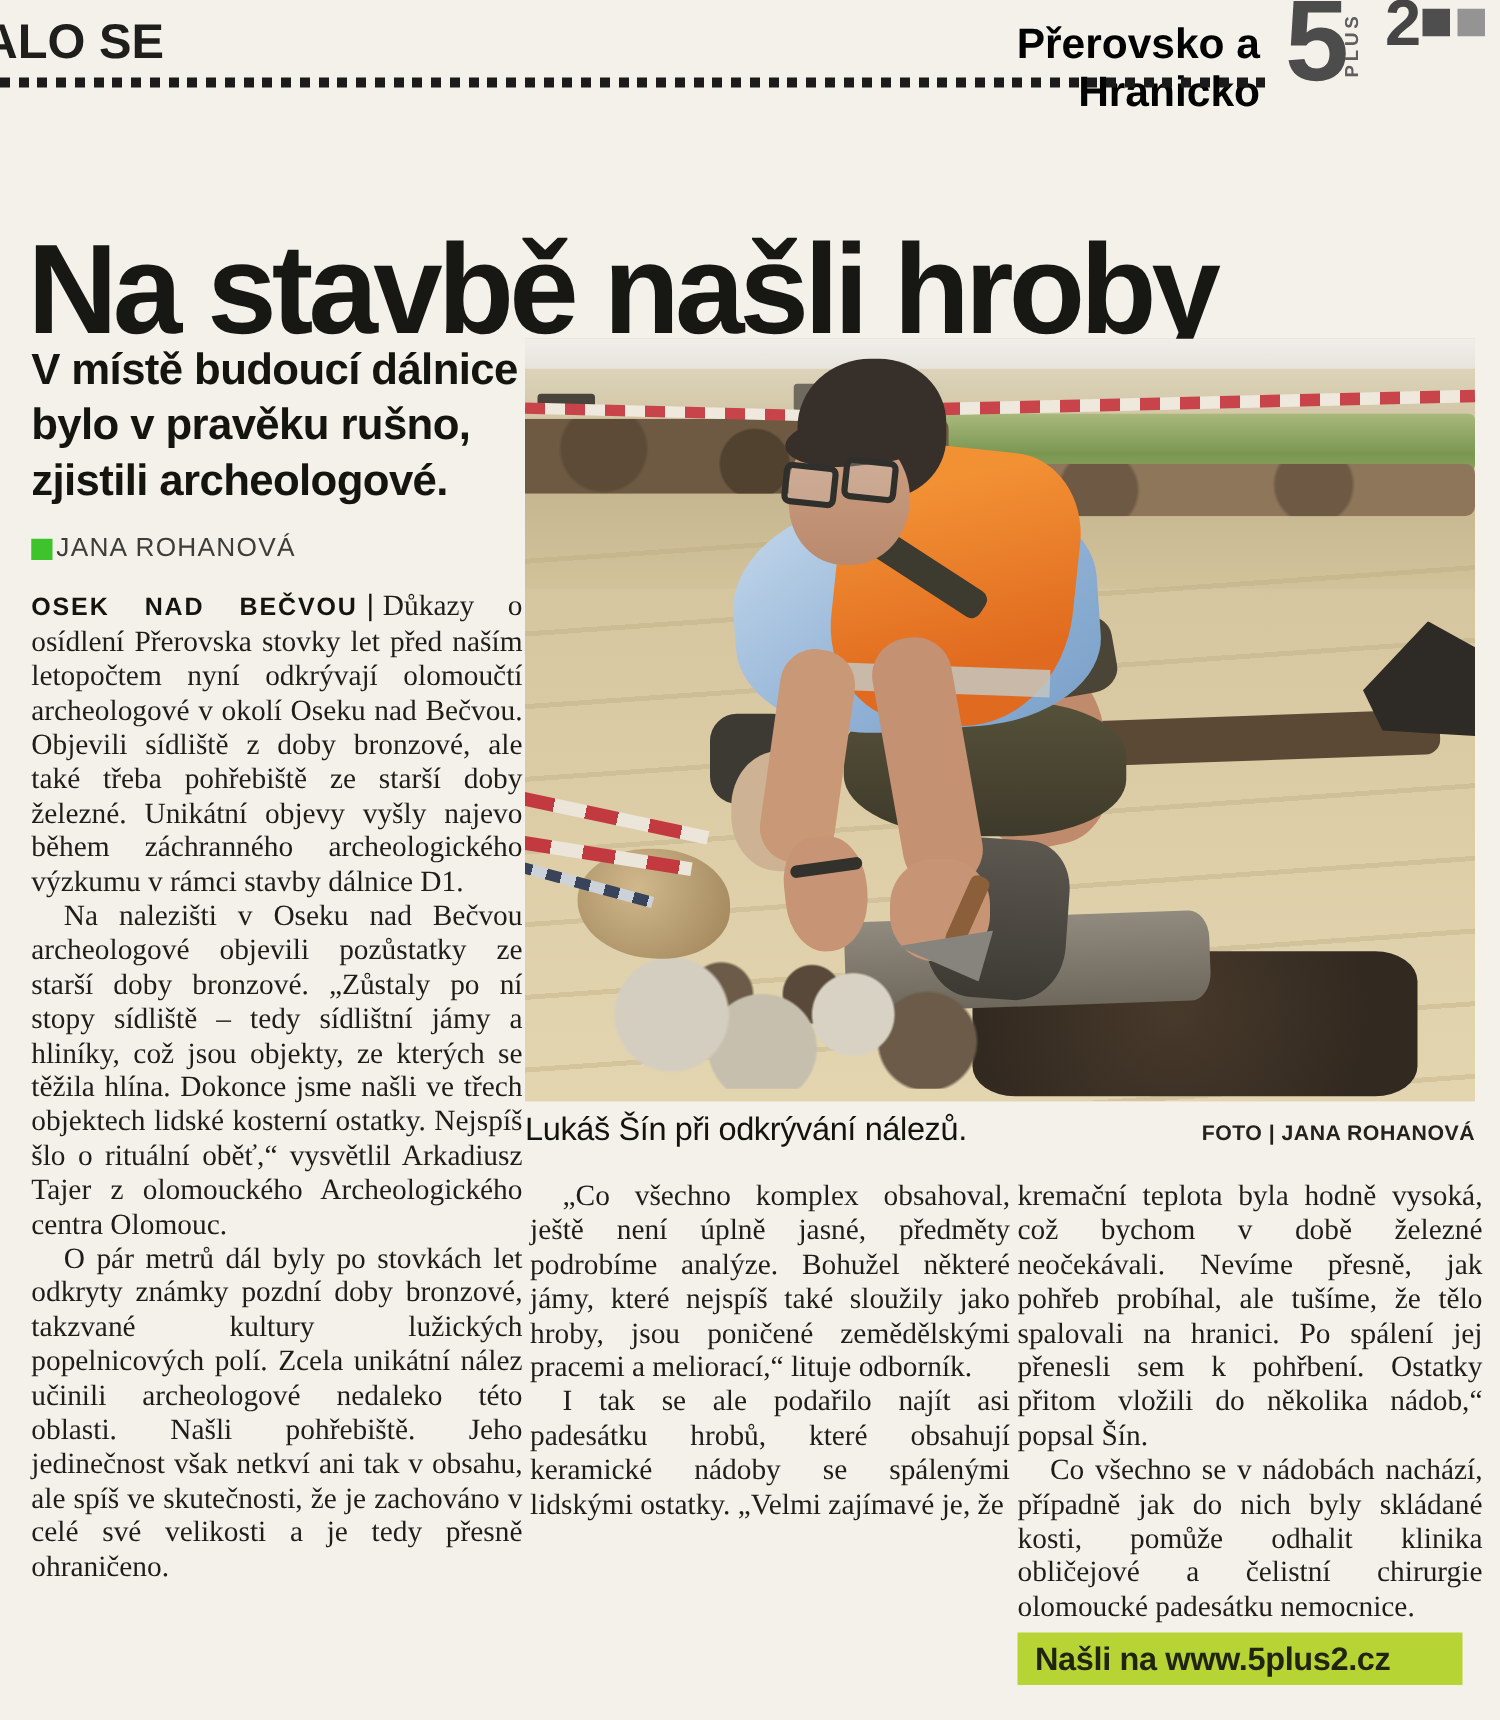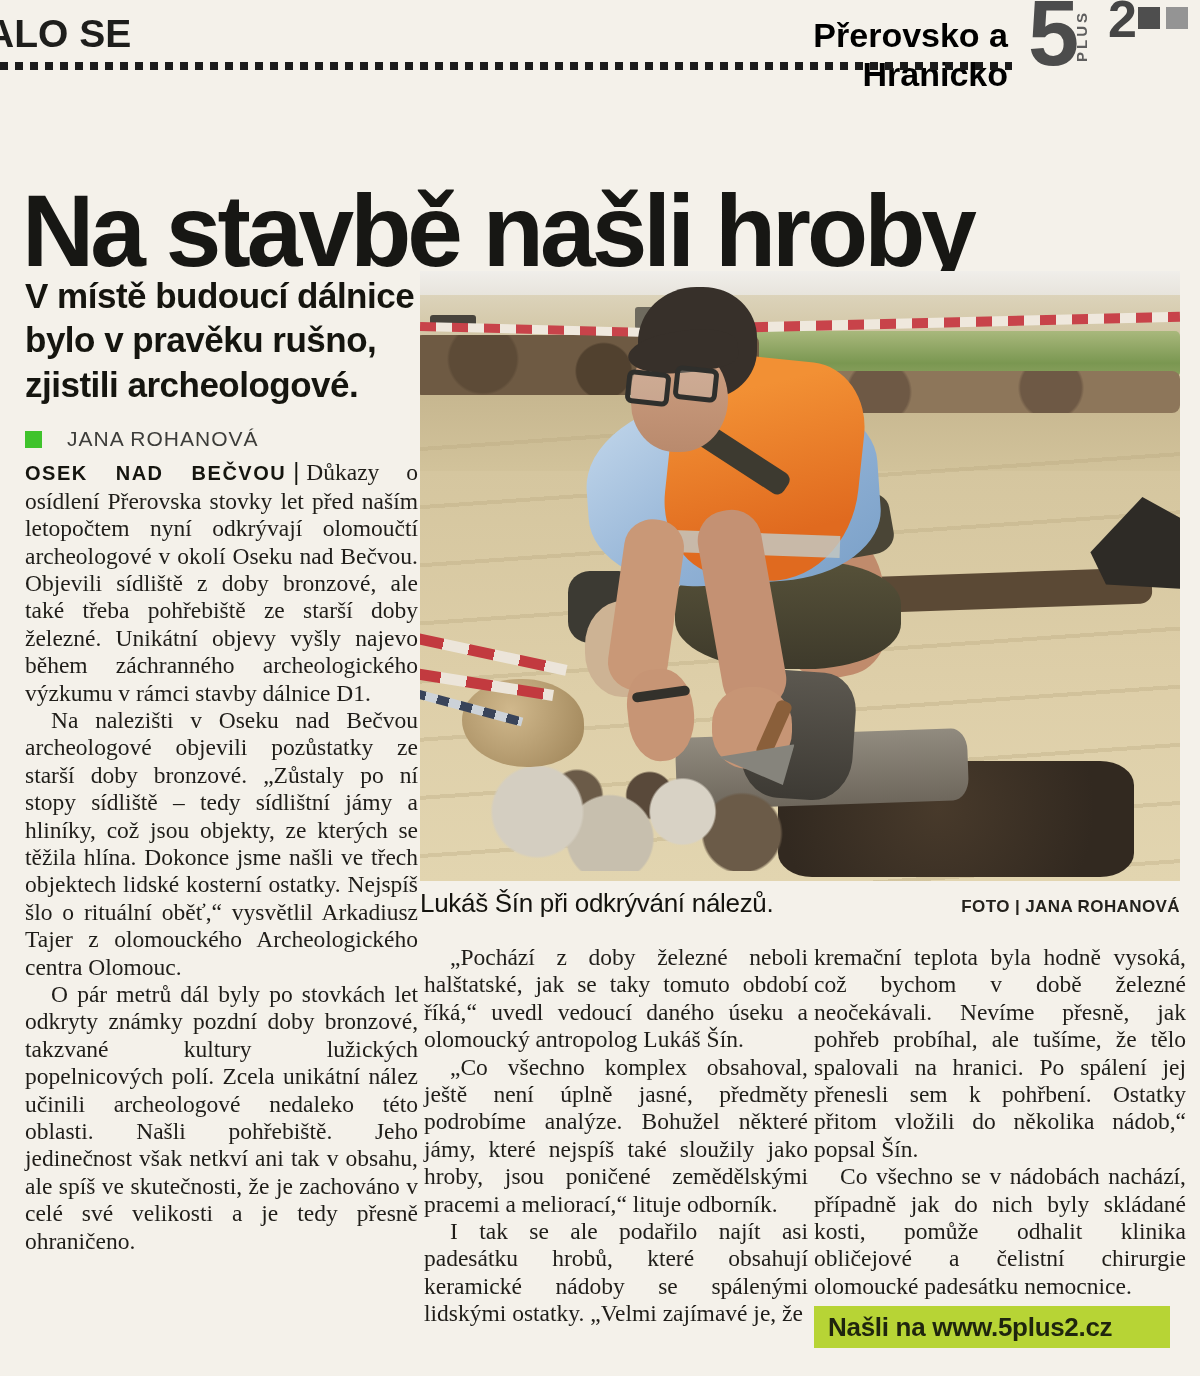--- a/index.html
+++ b/index.html
@@ -24,25 +24,25 @@
   .logo-sq2  { left:138px; background:#949494; }
 
   
   .headline { position:absolute; left:22px; top:110px; width:1170px;
               font-size:102px; font-weight:700; letter-spacing:-4px; line-height:1.05;
               color:#171714; transform:scaleX(0.98); transform-origin:left; white-space:nowrap; }
 
   
   .left-col { position:absolute; left:25px; top:274px; width:393px; }
   .subtitle { font-size:35px; line-height:1.27; font-weight:700; letter-spacing:-0.5px; color:#15150f; }
-  .byline   { margin-top:20px; display:flex; align-items:center; gap:25px; }
+  .byline   { margin-top:20px; display:flex; align-items:center; gap:3px; }
   .byline-square { width:17px; height:17px; background:#3fc32c; flex:0 0 auto; }
   .byline-name   { font-size:21px; letter-spacing:1px; color:#3d3d3a; }
 
-  .body-text { margin-top:8px; }
+  .body-text { margin-top:20px; }
   .body-text p { margin:0; font-family:"Liberation Serif", serif; font-size:23.5px; line-height:27.4px;
                  text-align:justify; color:#1f1d19; }
   .body-text p.indent { text-indent:26px; }
   .lead-in  { font-family:"Liberation Sans", sans-serif; font-weight:700; font-size:20px; letter-spacing:1.5px; color:#15150f; }
   .lead-sep { font-family:"Liberation Sans", sans-serif; font-weight:400; margin:0 7px; color:#15150f; }
 
   
   .photo { position:absolute; left:420px; top:271px; width:760px; height:610px; overflow:hidden; background:#d7c8a2; }
   .photo div { position:absolute; }
   .ph-sky        { left:0; top:0; width:100%; height:46px; background:linear-gradient(#f0eeea,#e0dbd0); z-index:1; }
@@ -232,21 +232,20 @@
     <div class="ph-lens ph-lens2"></div>
   </div>
 
   <div class="caption-row">
     <span class="photo-caption">Lukáš Šín při odkrývání nálezů.</span>
     <span class="photo-credit">FOTO | JANA ROHANOVÁ</span>
   </div>
 
   <div class="mid-col">
     <div class="body-text">
-      <p class="indent">„Pochází z doby železné neboli halštatské, jak se taky tomuto období říká,“ uvedl vedoucí daného úseku a olomoucký antropolog Lukáš Šín.</p>
       <p class="indent">„Co všechno komplex obsahoval, ještě není úplně jasné, předměty podrobíme analýze. Bohužel některé jámy, které nejspíš také sloužily jako hroby, jsou poničené zemědělskými pracemi a meliorací,“ lituje odborník.</p>
       <p class="indent">I tak se ale podařilo najít asi padesátku hrobů, které obsahují keramické nádoby se spálenými lidskými ostatky. „Velmi zajímavé je, že</p>
     </div>
   </div>
 
   <div class="right-col">
     <div class="body-text">
       <p>kremační teplota byla hodně vysoká, což bychom v době železné neočekávali. Nevíme přesně, jak pohřeb probíhal, ale tušíme, že tělo spalovali na hranici. Po spálení jej přenesli sem k pohřbení. Ostatky přitom vložili do několika nádob,“ popsal Šín.</p>
       <p class="indent">Co všechno se v nádobách nachází, případně jak do nich byly skládané kosti, pomůže odhalit klinika obličejové a čelistní chirurgie olomoucké padesátku nemocnice.</p>
     </div>

